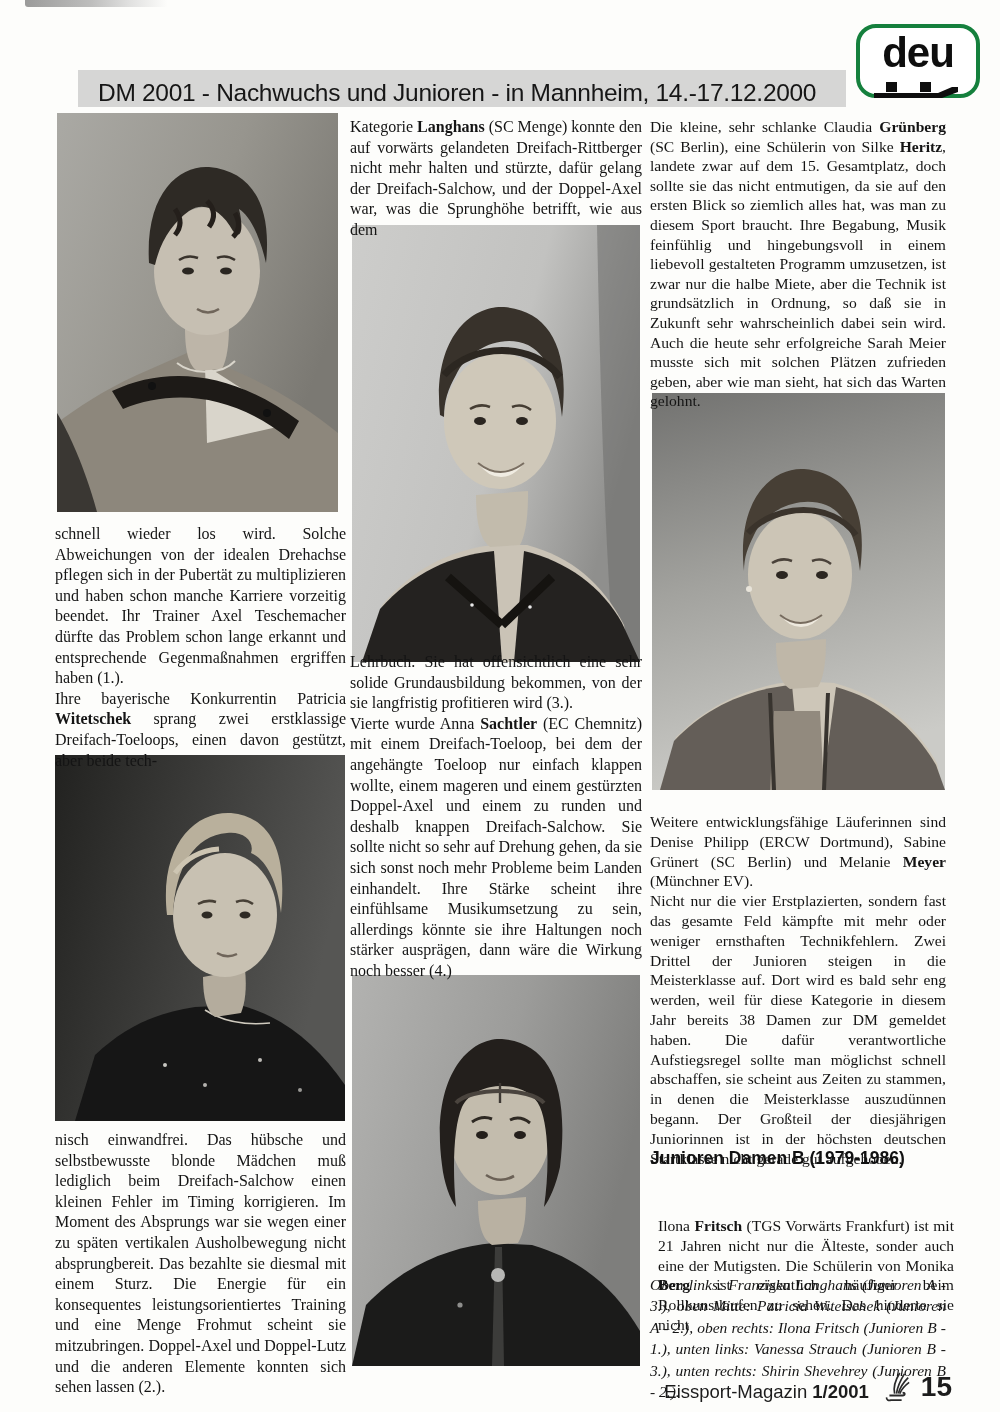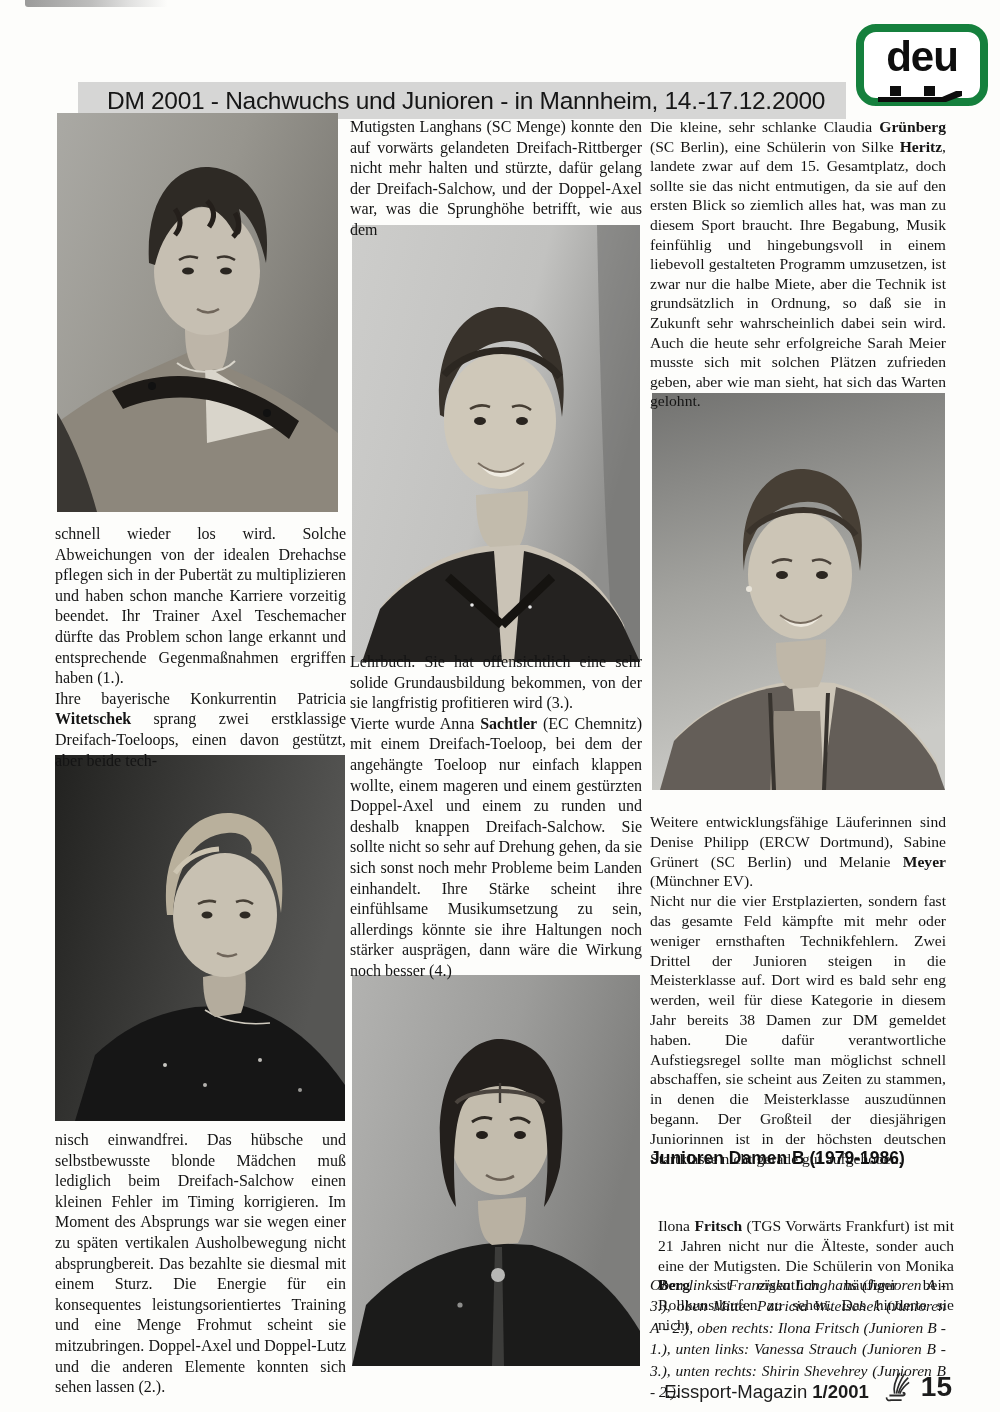--- a/index.html
+++ b/index.html
@@ -4,24 +4,24 @@
 <style>
   html,body{margin:0;padding:0;background:#e8e8e8;}
   #page{position:relative;width:1000px;height:1412px;background:#fdfdfb;overflow:hidden;
         font-family:"Liberation Serif",serif;color:#141414;}
   
   .scan-smudge{position:absolute;left:25px;top:0;width:190px;height:7px;
      background:linear-gradient(to right,#4a4a4a,#8a8a8a 35%,#c9c9c9 55%,transparent 75%);
      opacity:.55;border-radius:0 0 3px 3px;}
   
   .header-bar{position:absolute;left:78px;top:70px;width:768px;height:37px;background:#d6d6d5;
-     display:flex;align-items:center;padding-left:29px;box-sizing:border-box;margin-top:12px;}
+     display:flex;align-items:flex-end;padding-left:20px;box-sizing:border-box;}
   .header-bar span{font-family:"Liberation Sans",sans-serif;font-size:24.5px;letter-spacing:-0.3px;color:#161616;}
   .logo-box{position:absolute;left:856px;top:24px;width:116px;height:66px;background:#fff;
-     border:8px solid #15803d;border-radius:20px;display:flex;align-items:flex-start;justify-content:center;}
+     border:4px solid #15803d;border-radius:20px;display:flex;align-items:flex-start;justify-content:center;}
   .logo-box .logo-text{font-family:"Liberation Sans",sans-serif;font-weight:bold;font-size:42px;
      letter-spacing:-1px;color:#0e0e0e;line-height:1;margin-top:4px;}
   .logo-blade{position:absolute;left:8px;bottom:-8px;width:96px;height:22px;}
   
   .txt{position:absolute;text-align:justify;hyphens:auto;-webkit-hyphens:auto;}
   .txt p{margin:0;font-size:16px;line-height:20.6px;}
   .col-l{left:55px;width:291px;}
   .col-m{left:350px;width:292px;}
   .col-r{left:650px;width:296px;}
   .section-heading{position:absolute;font-family:"Liberation Sans",sans-serif;font-weight:bold;
@@ -189,21 +189,21 @@
       <circle cx="97" cy="196" r="3" fill="#e8e4da"></circle>
       <ellipse cx="130" cy="182" rx="6" ry="4" fill="#2b2620"></ellipse>
       <ellipse cx="170" cy="182" rx="6" ry="4" fill="#2b2620"></ellipse>
       <path d="M120 170 q10 -6 20 -2 M160 168 q10 -4 19 3" stroke="#4a423a" stroke-width="2.6" fill="none"></path>
       <path d="M128 222 q20 16 42 0 q-9 12 -21 12 q-12 0 -21 -12 Z" fill="#eee9de"></path>
       <path d="M128 222 q20 16 42 0" stroke="#776c5f" stroke-width="2" fill="none"></path>
     </svg>
   </div>
 
   <div class="txt col-m" style="top:117px;">
-    <p><span>Mutigsten </span><span style="font-weight: normal;">Langhans</span><span> (SC Menge) konnte den auf vorwärts gelandeten Dreifach-Rittberger nicht mehr halten und stürzte, dafür gelang der Dreifach-Salchow, und der Doppel-Axel war, was die Sprunghöhe betrifft, wie aus dem</span></p>
+    <p><span>Kategorie </span><span style="font-weight: bold;">Langhans</span><span> (SC Menge) konnte den auf vorwärts gelandeten Dreifach-Rittberger nicht mehr halten und stürzte, dafür gelang der Dreifach-Salchow, und der Doppel-Axel war, was die Sprunghöhe betrifft, wie aus dem</span></p>
   </div>
 
   <div class="txt col-r" style="top:117px;">
     <p style="font-size:15.6px;line-height:19.6px;"><span>Die kleine, sehr schlanke Claudia </span><span style="font-weight: bold;">Grünberg</span><span> (SC Berlin), eine Schülerin von Silke </span><span style="font-weight: bold;">Heritz</span><span>, landete zwar auf dem 15. Gesamtplatz, doch sollte sie das nicht entmutigen, da sie auf den ersten Blick so ziemlich alles hat, was man zu diesem Sport braucht. Ihre Begabung, Musik feinfühlig und hingebungsvoll in einem liebevoll gestalteten Programm umzusetzen, ist zwar nur die halbe Miete, aber die Technik ist grundsätzlich in Ordnung, so daß sie in Zukunft sehr wahrscheinlich dabei sein wird. Auch die heute sehr erfolgreiche Sarah Meier musste sich mit solchen Plätzen zufrieden geben, aber wie man sieht, hat sich das Warten gelohnt.</span></p>
   </div>
 
   <div class="txt col-l" style="top:524px;">
     <p>schnell wieder los wird. Solche Abweichungen von der idealen Drehachse pflegen sich in der Pubertät zu multiplizieren und haben schon manche Karriere vorzeitig beendet. Ihr Trainer Axel Teschemacher dürfte das Problem schon lange erkannt und entsprechende Gegenmaßnahmen ergriffen haben (1.).</p>
     <p><span>Ihre bayerische Konkurrentin Patricia </span><span style="font-weight: bold;">Witetschek</span><span> sprang zwei erstklassige Dreifach-Toeloops, einen davon gestützt, aber beide tech-</span></p>
   </div>

